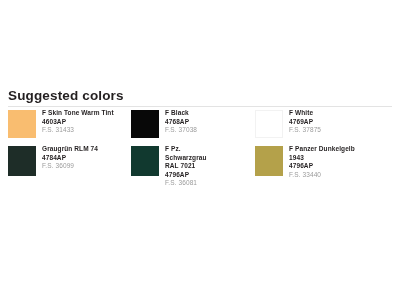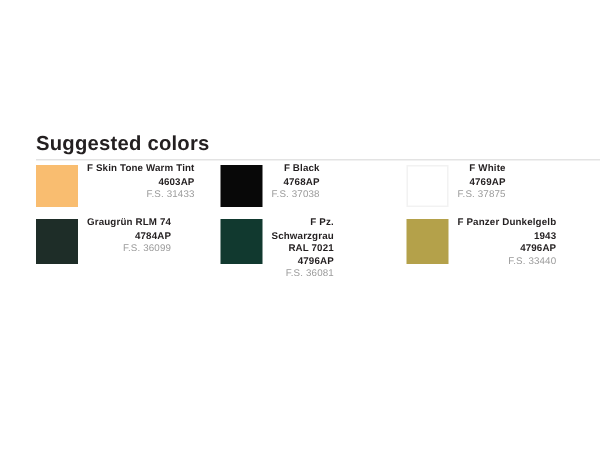--- a/index.html
+++ b/index.html
@@ -10,25 +10,24 @@
     width: 400px;
     height: 300px;
     background: #ffffff;
     font-family: "Liberation Sans", sans-serif;
     overflow: hidden;
     position: relative;
   }
 
   #panel {
     position: absolute;
-    left: 16px;
+    left: 0;
     top: 0;
     width: 340px;
     height: 300px;
-    text-align: right;
   }
 
   #section-title {
     position: absolute;
     left: 8px;
     top: 88px;
     font-size: 13.5px;
     font-weight: bold;
     color: #231f20;
     letter-spacing: 0.15px;

